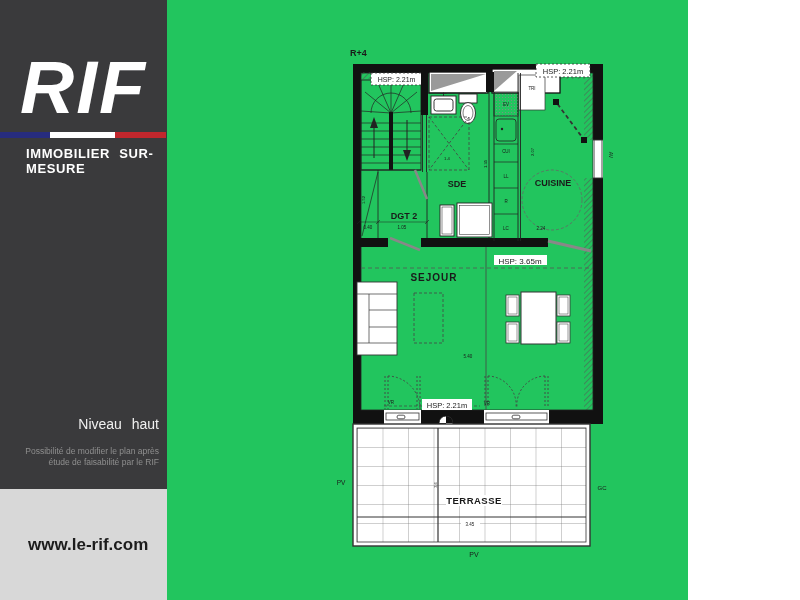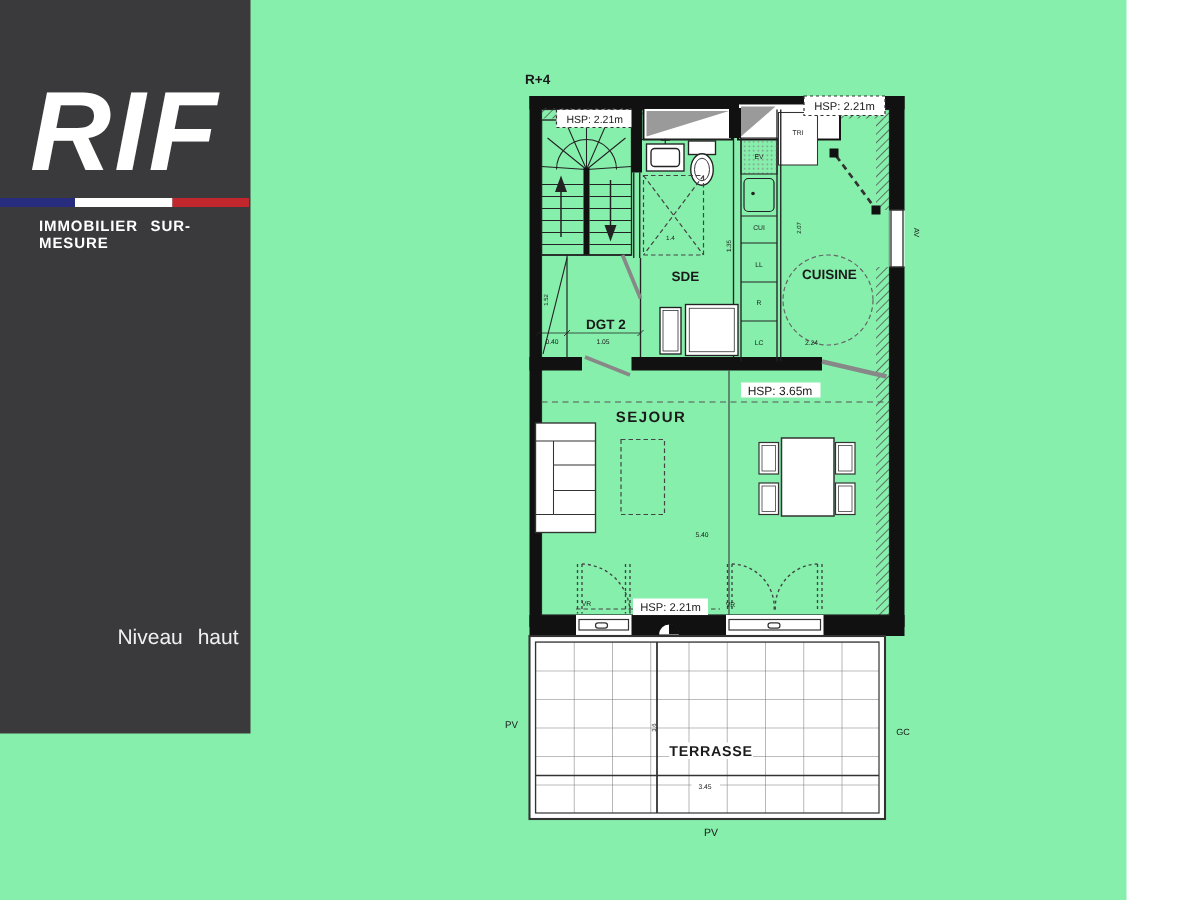--- a/index.html
+++ b/index.html
@@ -1,27 +1,27 @@
 <!DOCTYPE html>
 <html><head>
 <meta charset="utf-8">
 <style>
   html,body{margin:0;padding:0;background:#fff;}
-  .stage{position:relative;width:751px;height:600px;background:#86efac;overflow:hidden;
-         font-family:"Liberation Sans",sans-serif;}
+  .stage{position:relative;width:659px;height:600px;background:#22c55e;overflow:hidden;
+         font-family:"Liberation Sans",sans-serif;padding-left:29px;}
   
   .sidebar{position:absolute;left:0;top:0;width:167px;height:489px;background:#3a3a3c;}
   .logo-text{position:absolute;top:50px;left:20px;font-size:75px;line-height:1;
              font-weight:bold;font-style:italic;color:#fff;letter-spacing:2px;}
   .flag{position:absolute;top:132px;left:0;width:166px;height:6px;display:flex;}
   .flag span{height:100%;}
   .flag-blue{width:50px;background:#272c7e;}
   .flag-white{width:65px;background:#ffffff;}
   .flag-red{width:51px;background:#c1272d;}
-  .logo-tagline{position:absolute;top:146px;left:26px;font-size:10px;font-weight:600;
+  .logo-tagline{position:absolute;top:146px;left:26px;font-size:13px;font-weight:600;
                 color:#fff;letter-spacing:0.6px;word-spacing:5px;}
   .plan-block{position:absolute;top:410px;right:8px;width:152px;text-align:right;}
   .plan-title{font-size:22px;font-weight:bold;color:#fff;letter-spacing:1px;}
   .plan-subtitle{font-size:14px;color:#f0f0f0;word-spacing:6px;margin-top:6px;}
   .plan-note{margin-top:14px;font-size:8.5px;color:#8f8f8f;line-height:1.3;}
   .footer{position:absolute;left:0;top:489px;width:167px;height:111px;background:#d8d8d8;}
   .website{position:absolute;top:46px;left:28px;font-size:17px;font-weight:bold;color:#1c1c1c;}
   
   .plan-svg{position:absolute;left:0;top:0;width:800px;height:600px;}
   .plan-svg text{fill:#1a1a1a;font-family:"Liberation Sans",sans-serif;}
@@ -34,22 +34,29 @@
   <aside class="sidebar">
     <div class="logo-text">RIF</div>
     <div class="flag">
       <span class="flag-blue"></span>
       <span class="flag-white"></span>
       <span class="flag-red"></span>
     </div>
     <div class="logo-tagline">IMMOBILIER SUR-MESURE</div>
     <div class="plan-block">
       <div class="plan-subtitle">Niveau haut</div>
+      <div class="plan-note">
+        <div>Possibilité de modifier le plan après</div>
+        <div>étude de faisabilité par le RIF</div>
+      </div>
     </div>
   </aside>
+  <div class="footer">
+    <div class="website">www.le-rif.com</div>
+  </div>
 
   <svg class="plan-svg" viewBox="0 0 800 600">
     <defs>
       <pattern id="hatch" width="4" height="4" patternUnits="userSpaceOnUse" patternTransform="rotate(45)">
         <line x1="0" y1="0" x2="0" y2="4" stroke="#555" stroke-width="1.1"></line>
       </pattern>
       <pattern id="dots" width="3" height="3" patternUnits="userSpaceOnUse">
         <circle cx="1.5" cy="1.5" r="0.55" fill="#888"></circle>
       </pattern>
       <pattern id="tiles" width="25.5" height="19" patternUnits="userSpaceOnUse" patternTransform="translate(357,428)">

